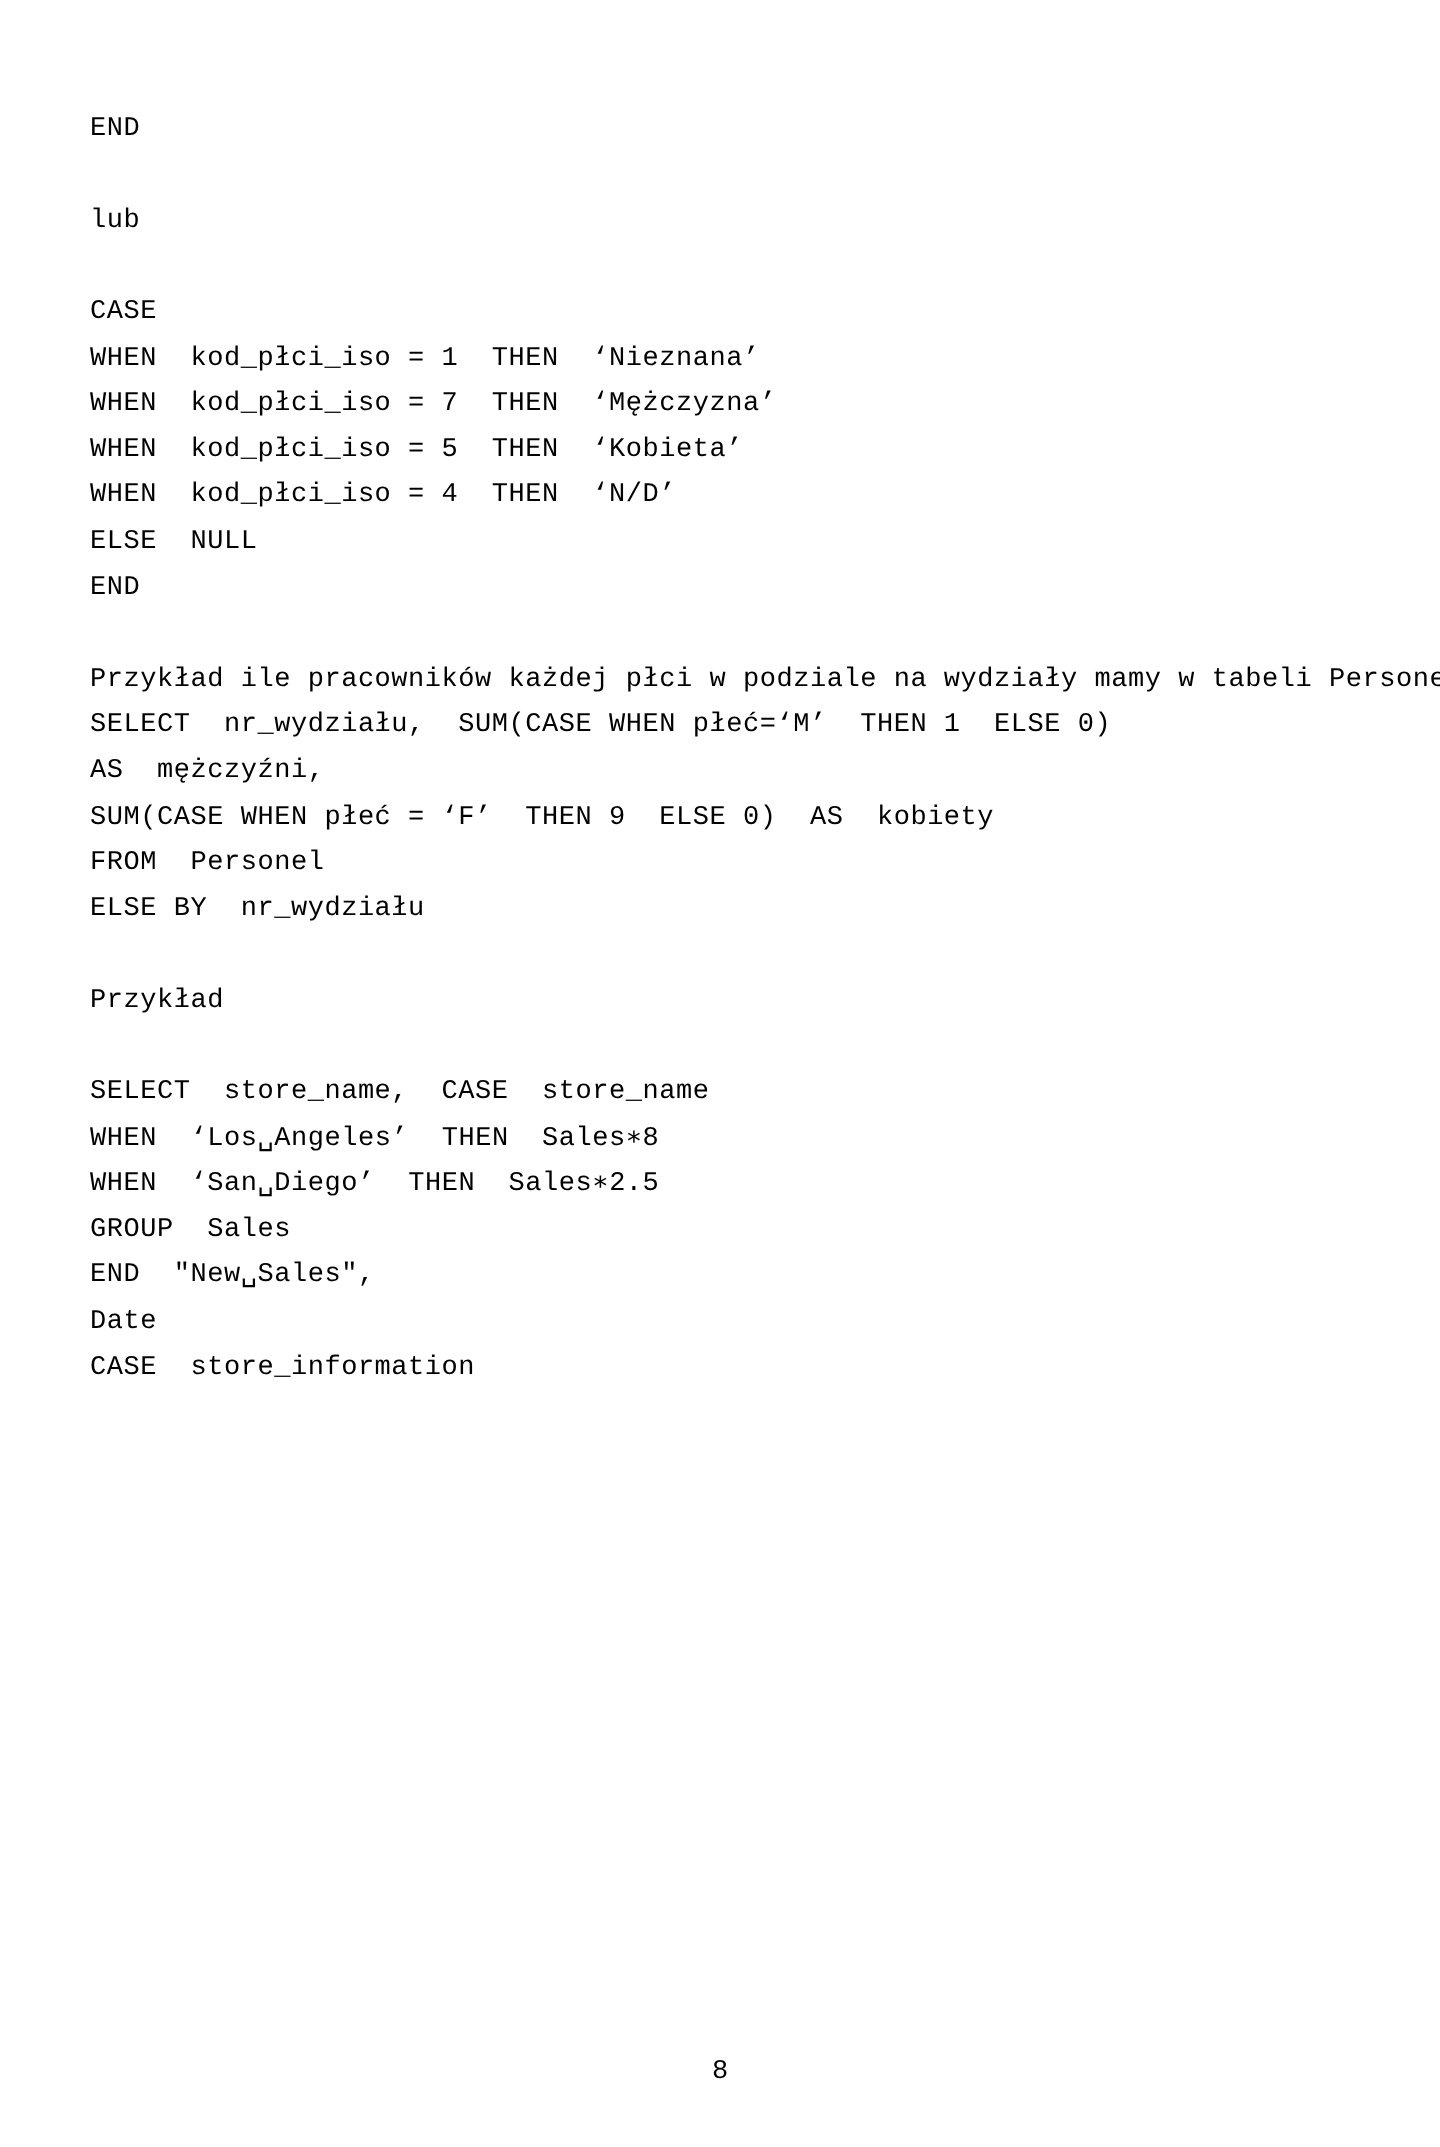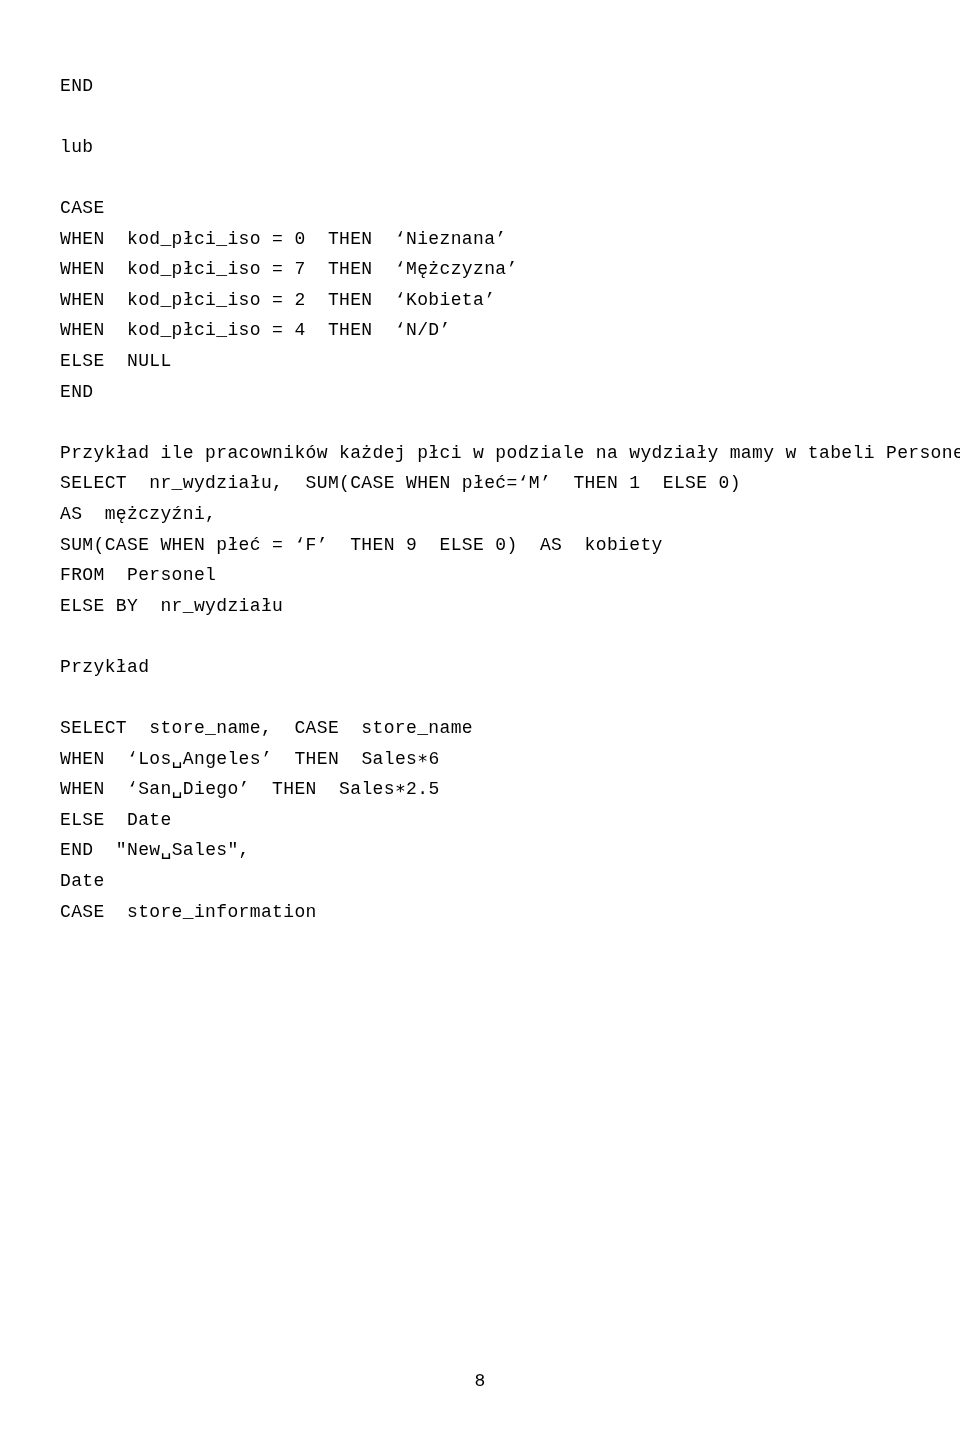--- a/index.html
+++ b/index.html
@@ -42,39 +42,39 @@
 </head>
 <body>
 
 <div class="page-content">
   <div class="code-block">
 <span>END</span>
 
 <span>lub</span>
 
 <span>CASE</span>
-<span>WHEN  kod_płci_iso = 0  THEN  ‘Nieznana’</span>
+<span>WHEN  kod_płci_iso = 1  THEN  ‘Nieznana’</span>
 <span>WHEN  kod_płci_iso = 7  THEN  ‘Mężczyzna’</span>
-<span>WHEN  kod_płci_iso = 2  THEN  ‘Kobieta’</span>
+<span>WHEN  kod_płci_iso = 5  THEN  ‘Kobieta’</span>
 <span>WHEN  kod_płci_iso = 4  THEN  ‘N/D’</span>
 <span>ELSE  NULL</span>
 <span>END</span>
 
 <span>Przykład ile pracowników każdej płci w podziale na wydziały mamy w tabeli Personel</span>
 <span>SELECT  nr_wydziału,  SUM(CASE WHEN płeć=‘M’  THEN 1  ELSE 0)</span>
 <span>AS  mężczyźni,</span>
 <span>SUM(CASE WHEN płeć = ‘F’  THEN 9  ELSE 0)  AS  kobiety</span>
 <span>FROM  Personel</span>
 <span>ELSE BY  nr_wydziału</span>
 
 <span>Przykład</span>
 
 <span>SELECT  store_name,  CASE  store_name</span>
-<span>WHEN  ‘Los␣Angeles’  THEN  Sales∗6</span>
+<span>WHEN  ‘Los␣Angeles’  THEN  Sales∗8</span>
 <span>WHEN  ‘San␣Diego’  THEN  Sales∗2.5</span>
-<span>ELSE  Date</span>
+<span>GROUP  Sales</span>
 <span>END  "New␣Sales",</span>
 <span>Date</span>
 <span>CASE  store_information</span>
   </div>
 </div>
 
 <div class="page-number">8</div>
 
 </body></html>

